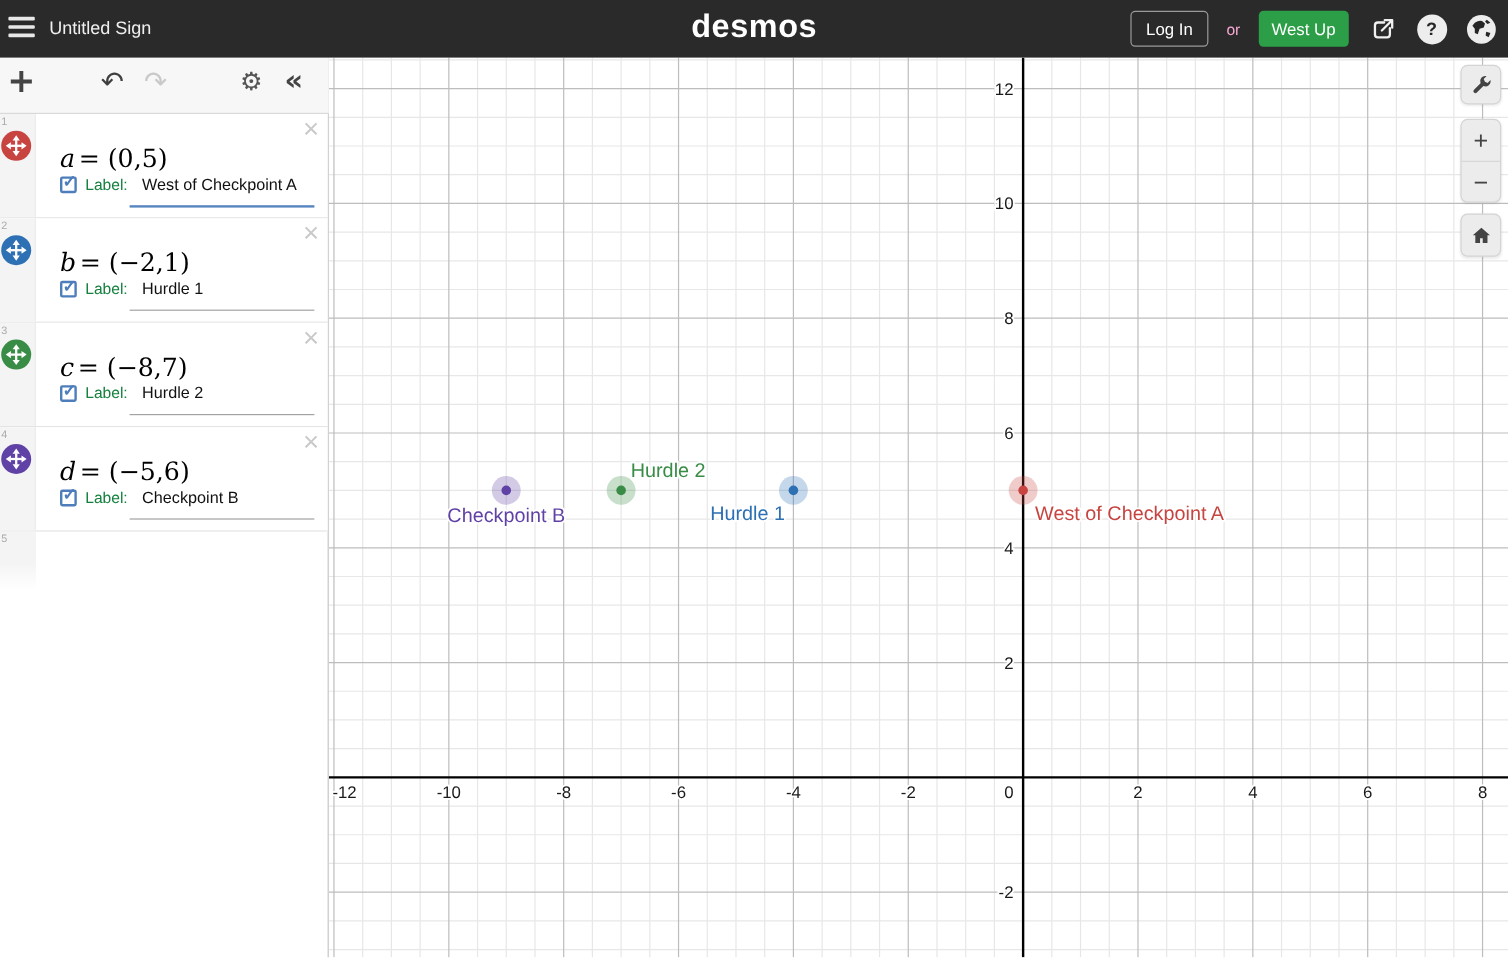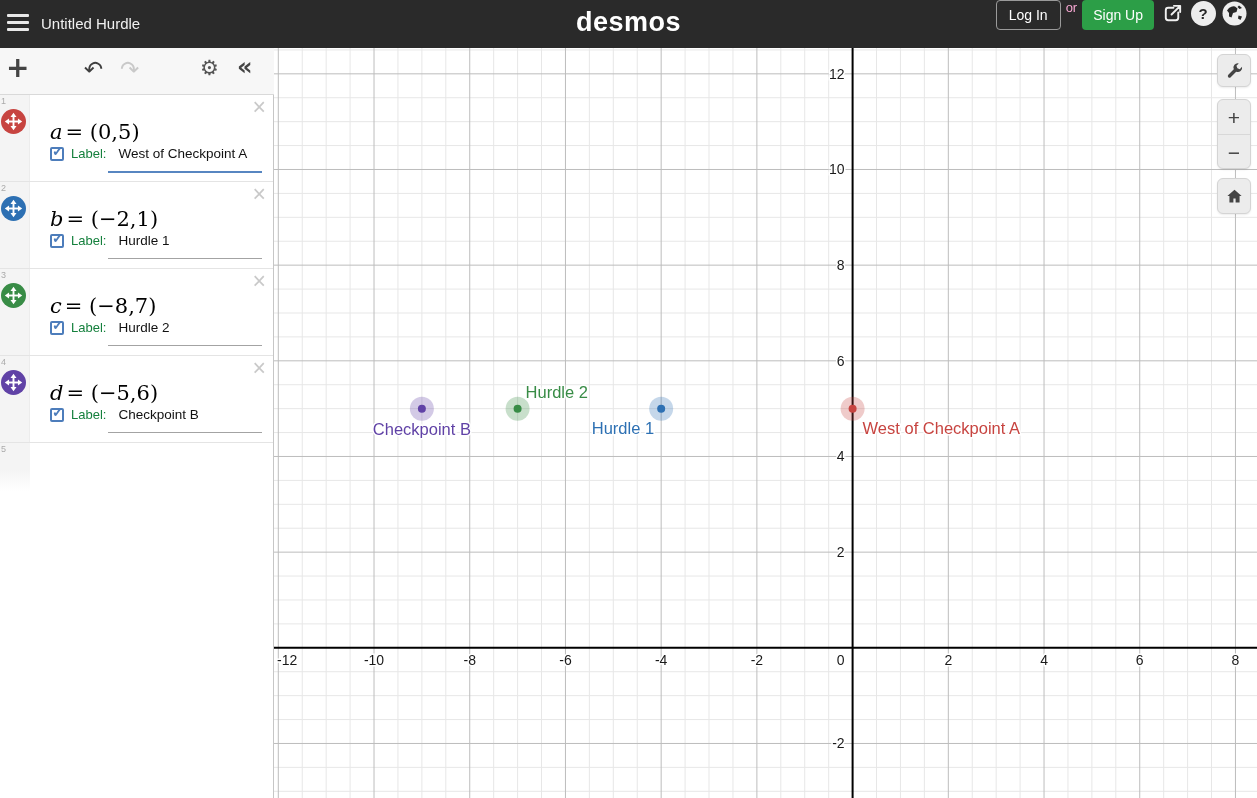--- a/index.html
+++ b/index.html
@@ -11,21 +11,21 @@
             background:#2a2a2a; z-index:30; }
   .hamburger { position:absolute; left:7px; top:12px; width:30px; height:24px;
                background:none; border:none; cursor:pointer; }
   .hamburger span { display:block; width:22px; height:3px; background:#e8e8e8;
                     margin:0 0 4px 0; border-radius:1px; }
   .graph-title { position:absolute; left:41px; top:15px; color:#f0f0f0;
                  font-size:15px; }
   .logo { position:absolute; left:50%; top:7px; transform:translateX(-50%);
           color:#fff; font-size:27px; font-weight:bold; letter-spacing:.5px; }
   .tb-right { position:absolute; right:10px; top:0; height:48px; display:flex;
-              align-items:flex-start; gap:5px; }
+              align-items:center; gap:15px; }
   .login-btn { background:transparent; border:1px solid #9a9a9a; border-radius:4px;
                color:#fff; font-size:14px; padding:6px 12px; cursor:pointer; }
   .or-text { color:#f9a8d4; font-size:13px; }
   .signup-btn { background:#2c9e47; border:none; border-radius:4px; color:#fff;
                 font-size:14px; padding:7px 11px; cursor:pointer; }
   .tb-icon-btn { background:none; border:none; cursor:pointer; width:26px; height:26px;
                  display:flex; align-items:center; justify-content:center; padding:0; }
   .circle-icon { width:25px; height:25px; border-radius:50%; background:#ededed;
                  display:flex; align-items:center; justify-content:center;
                  font-weight:bold; font-size:15px; color:#262626; }
@@ -99,26 +99,26 @@
 </style>
 </head>
 <body>
 
 <div class="topbar">
   <button class="hamburger">
     <span></span>
       <span></span>
       <span></span>
   </button>
-  <div class="graph-title">Untitled Hurdle</div>
+  <div class="graph-title">Untitled Sign</div>
   <div class="logo">desmos</div>
   <div class="tb-right">
     <button class="login-btn">Log In</button>
     <span class="or-text">or</span>
-    <button class="signup-btn">Sign Up</button>
+    <button class="signup-btn">West Up</button>
     <button class="tb-icon-btn">
       <svg width="23" height="23" viewBox="0 0 24 24">
         <path d="M13 6 H7.5 A2.5 2.5 0 0 0 5 8.5 v8 A2.5 2.5 0 0 0 7.5 19 h8 a2.5 2.5 0 0 0 2.5 -2.5 V11" fill="none" stroke="#f0f0f0" stroke-width="2" stroke-linecap="round"></path>
         <path d="M13.5 4 H20 v6.5 M19.5 4.5 L11 13" fill="none" stroke="#f0f0f0" stroke-width="2" stroke-linecap="round" stroke-linejoin="round"></path>
       </svg>
     </button>
     <button class="tb-icon-btn">
       <span class="circle-icon">?</span>
     </button>
     <button class="tb-icon-btn">

